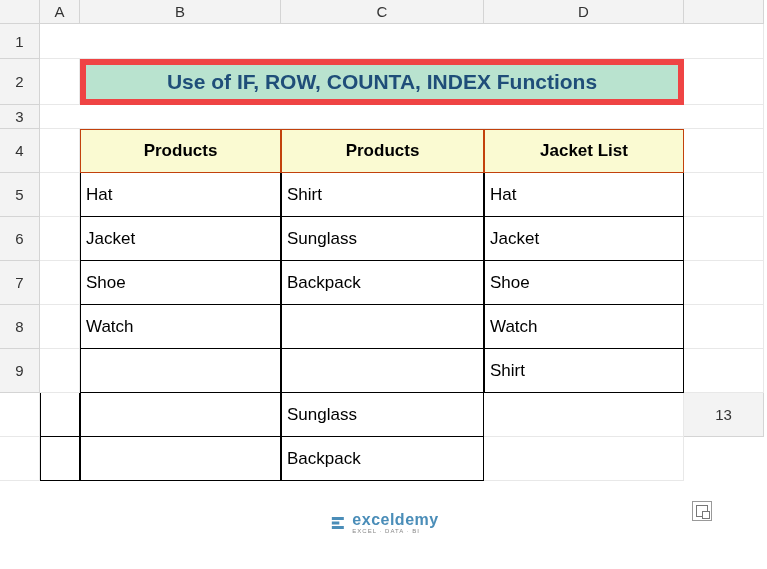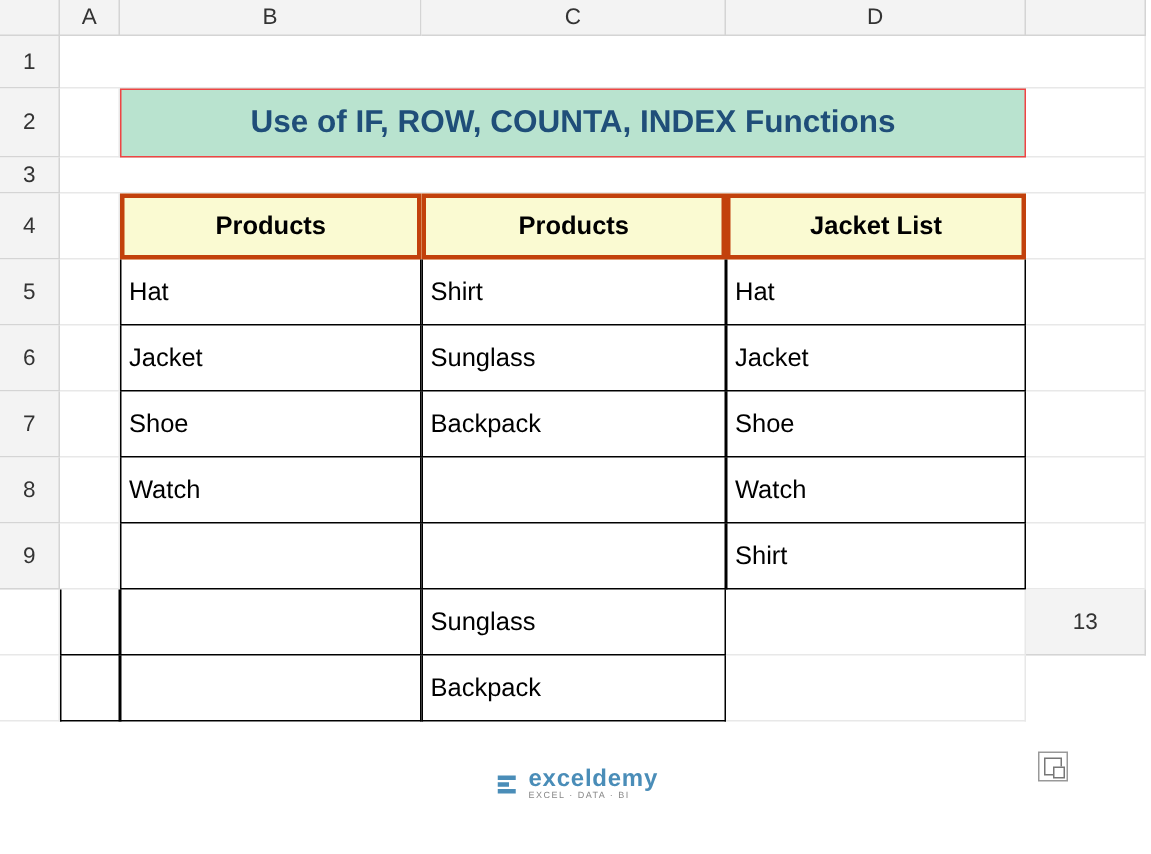--- a/index.html
+++ b/index.html
@@ -40,31 +40,31 @@
   display: flex;
   align-items: center;
   padding: 0 6px;
   font-size: 16px;
   color: #000;
 }
 .title-cell {
   grid-column: 3 / 6;
   grid-row: 3;
   background: #b9e3cf;
-  border: 1px solid #ef4444;
+  border: 6px solid #ef4444;
   display: flex;
   align-items: center;
   justify-content: center;
   font-size: 21px;
   font-weight: bold;
   color: #1f4e79;
 }
 .table-header {
   background: #fafad2;
-  border: 3px solid #c2410c;
+  border: 1px solid #c2410c;
   font-weight: bold;
   justify-content: center;
   font-size: 17px;
 }
 .table-cell {
   border: 1px solid #000;
   border-top: none;
   font-size: 17px;
   padding: 11px 5px;
 }

